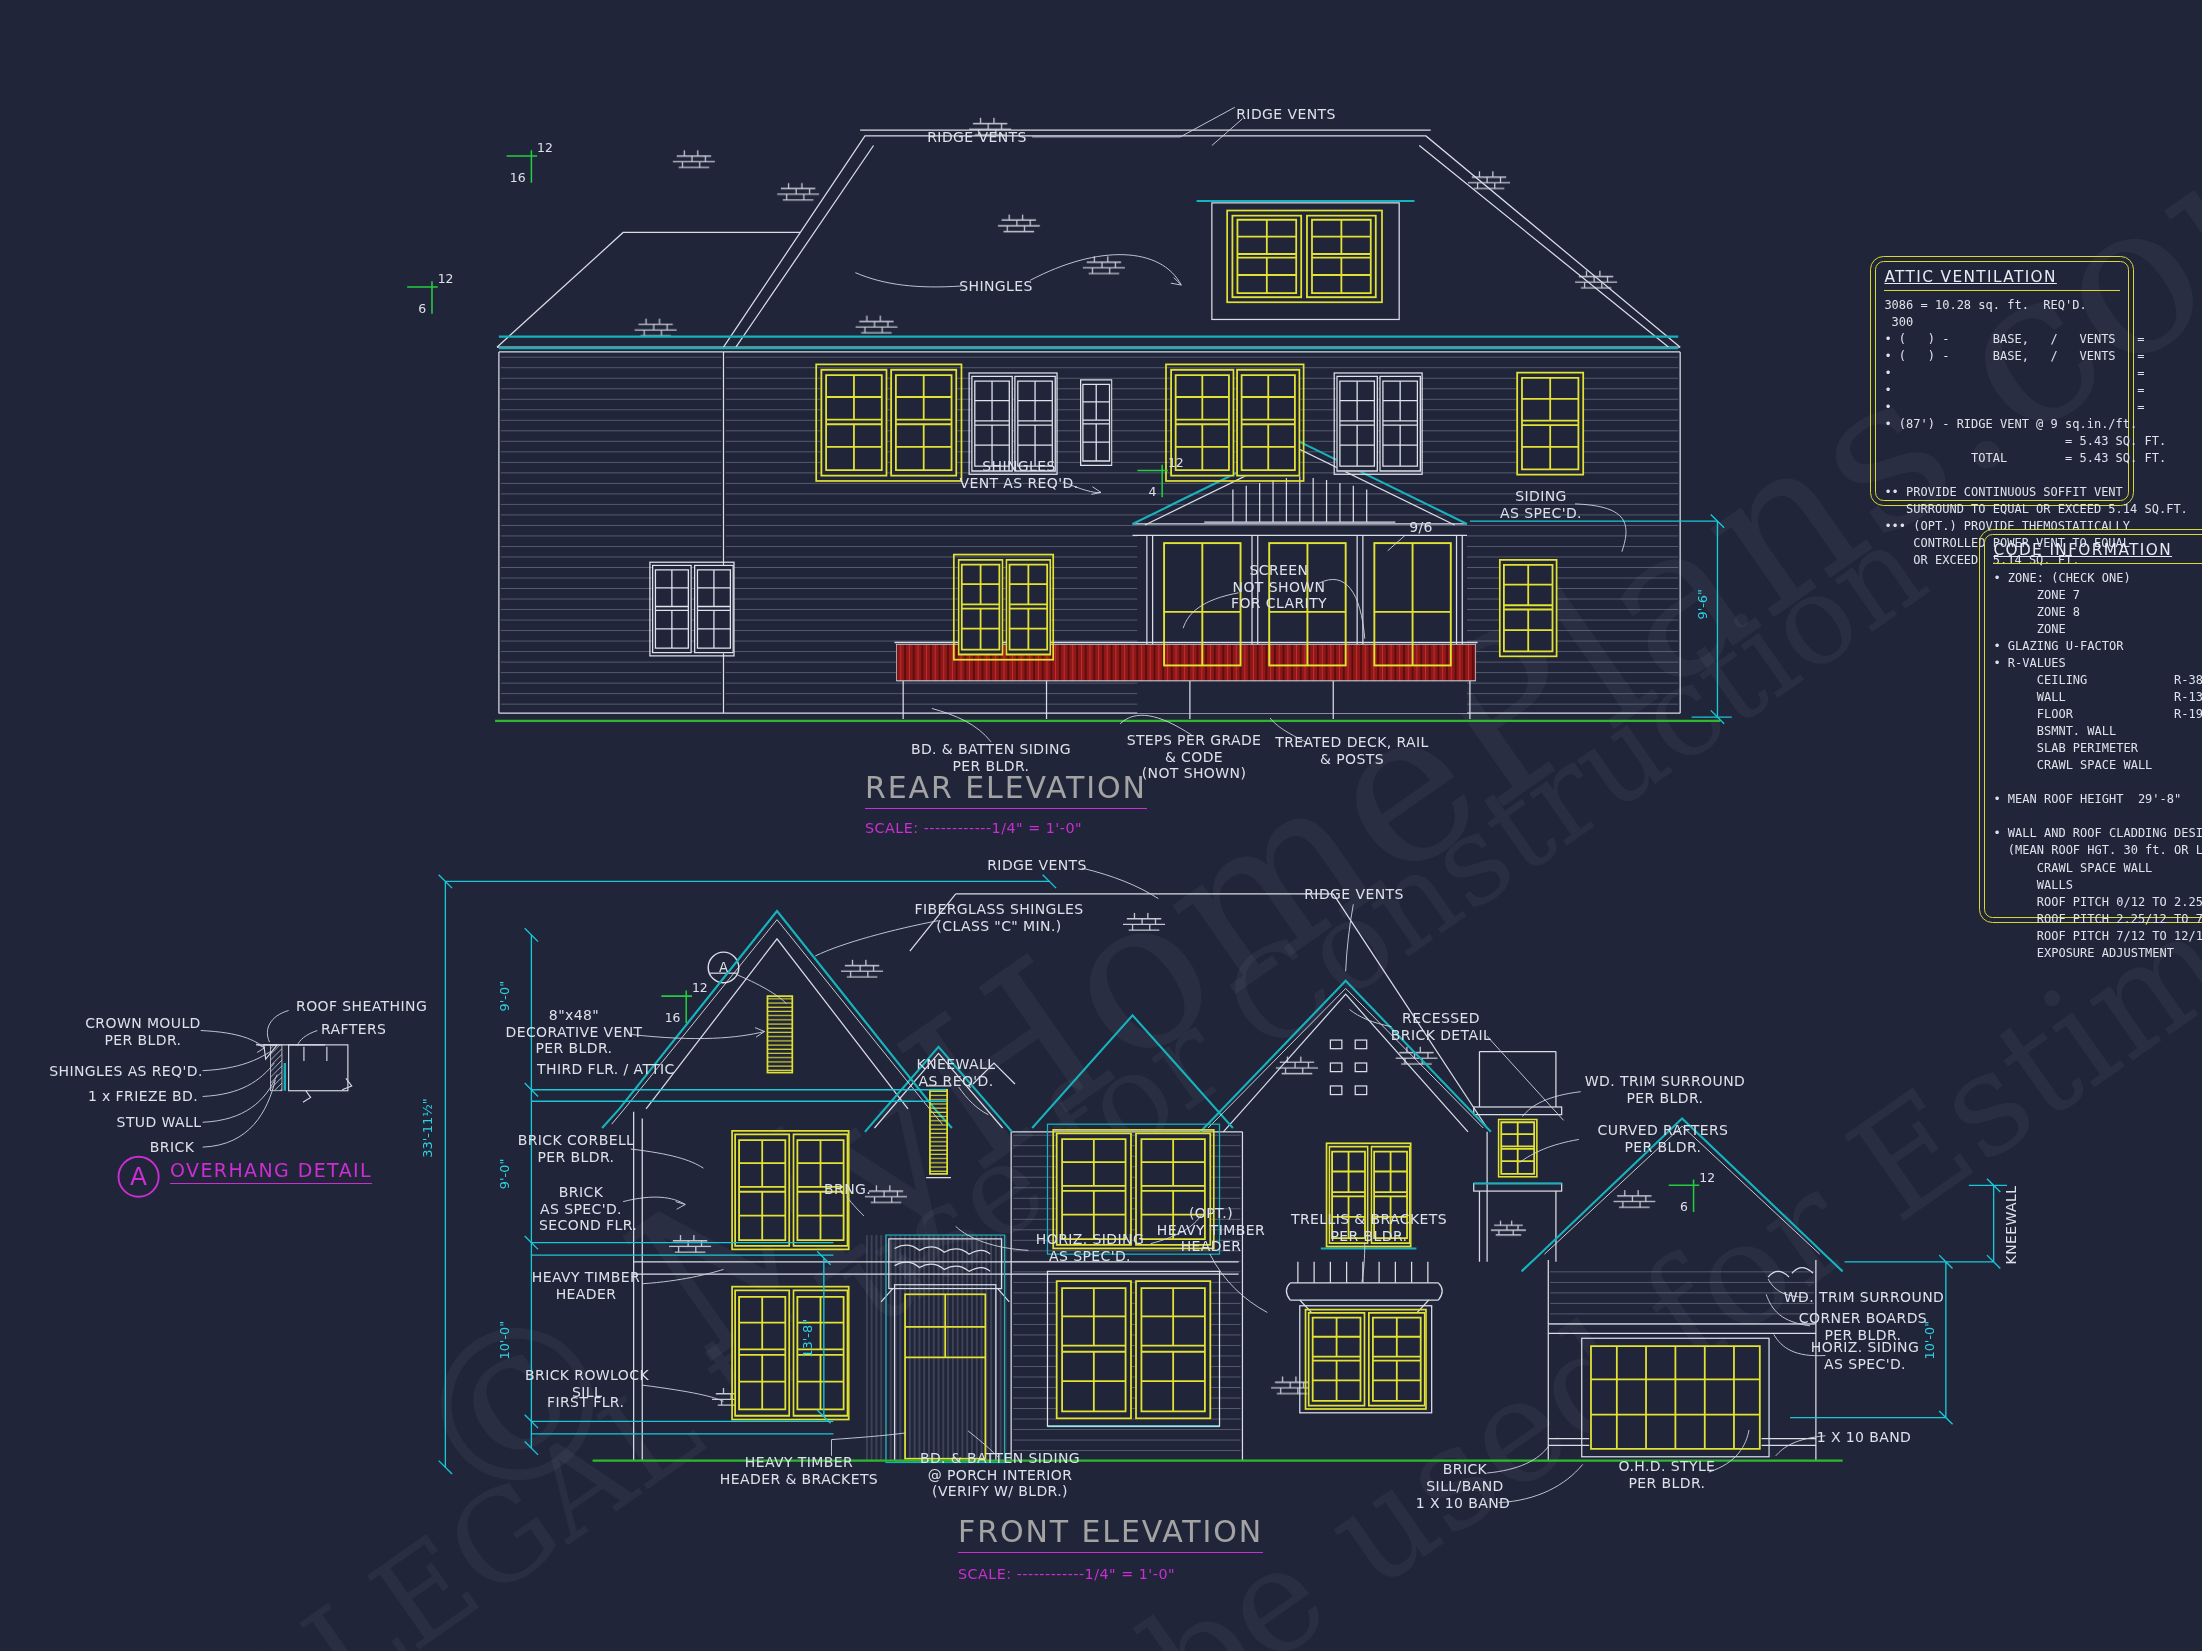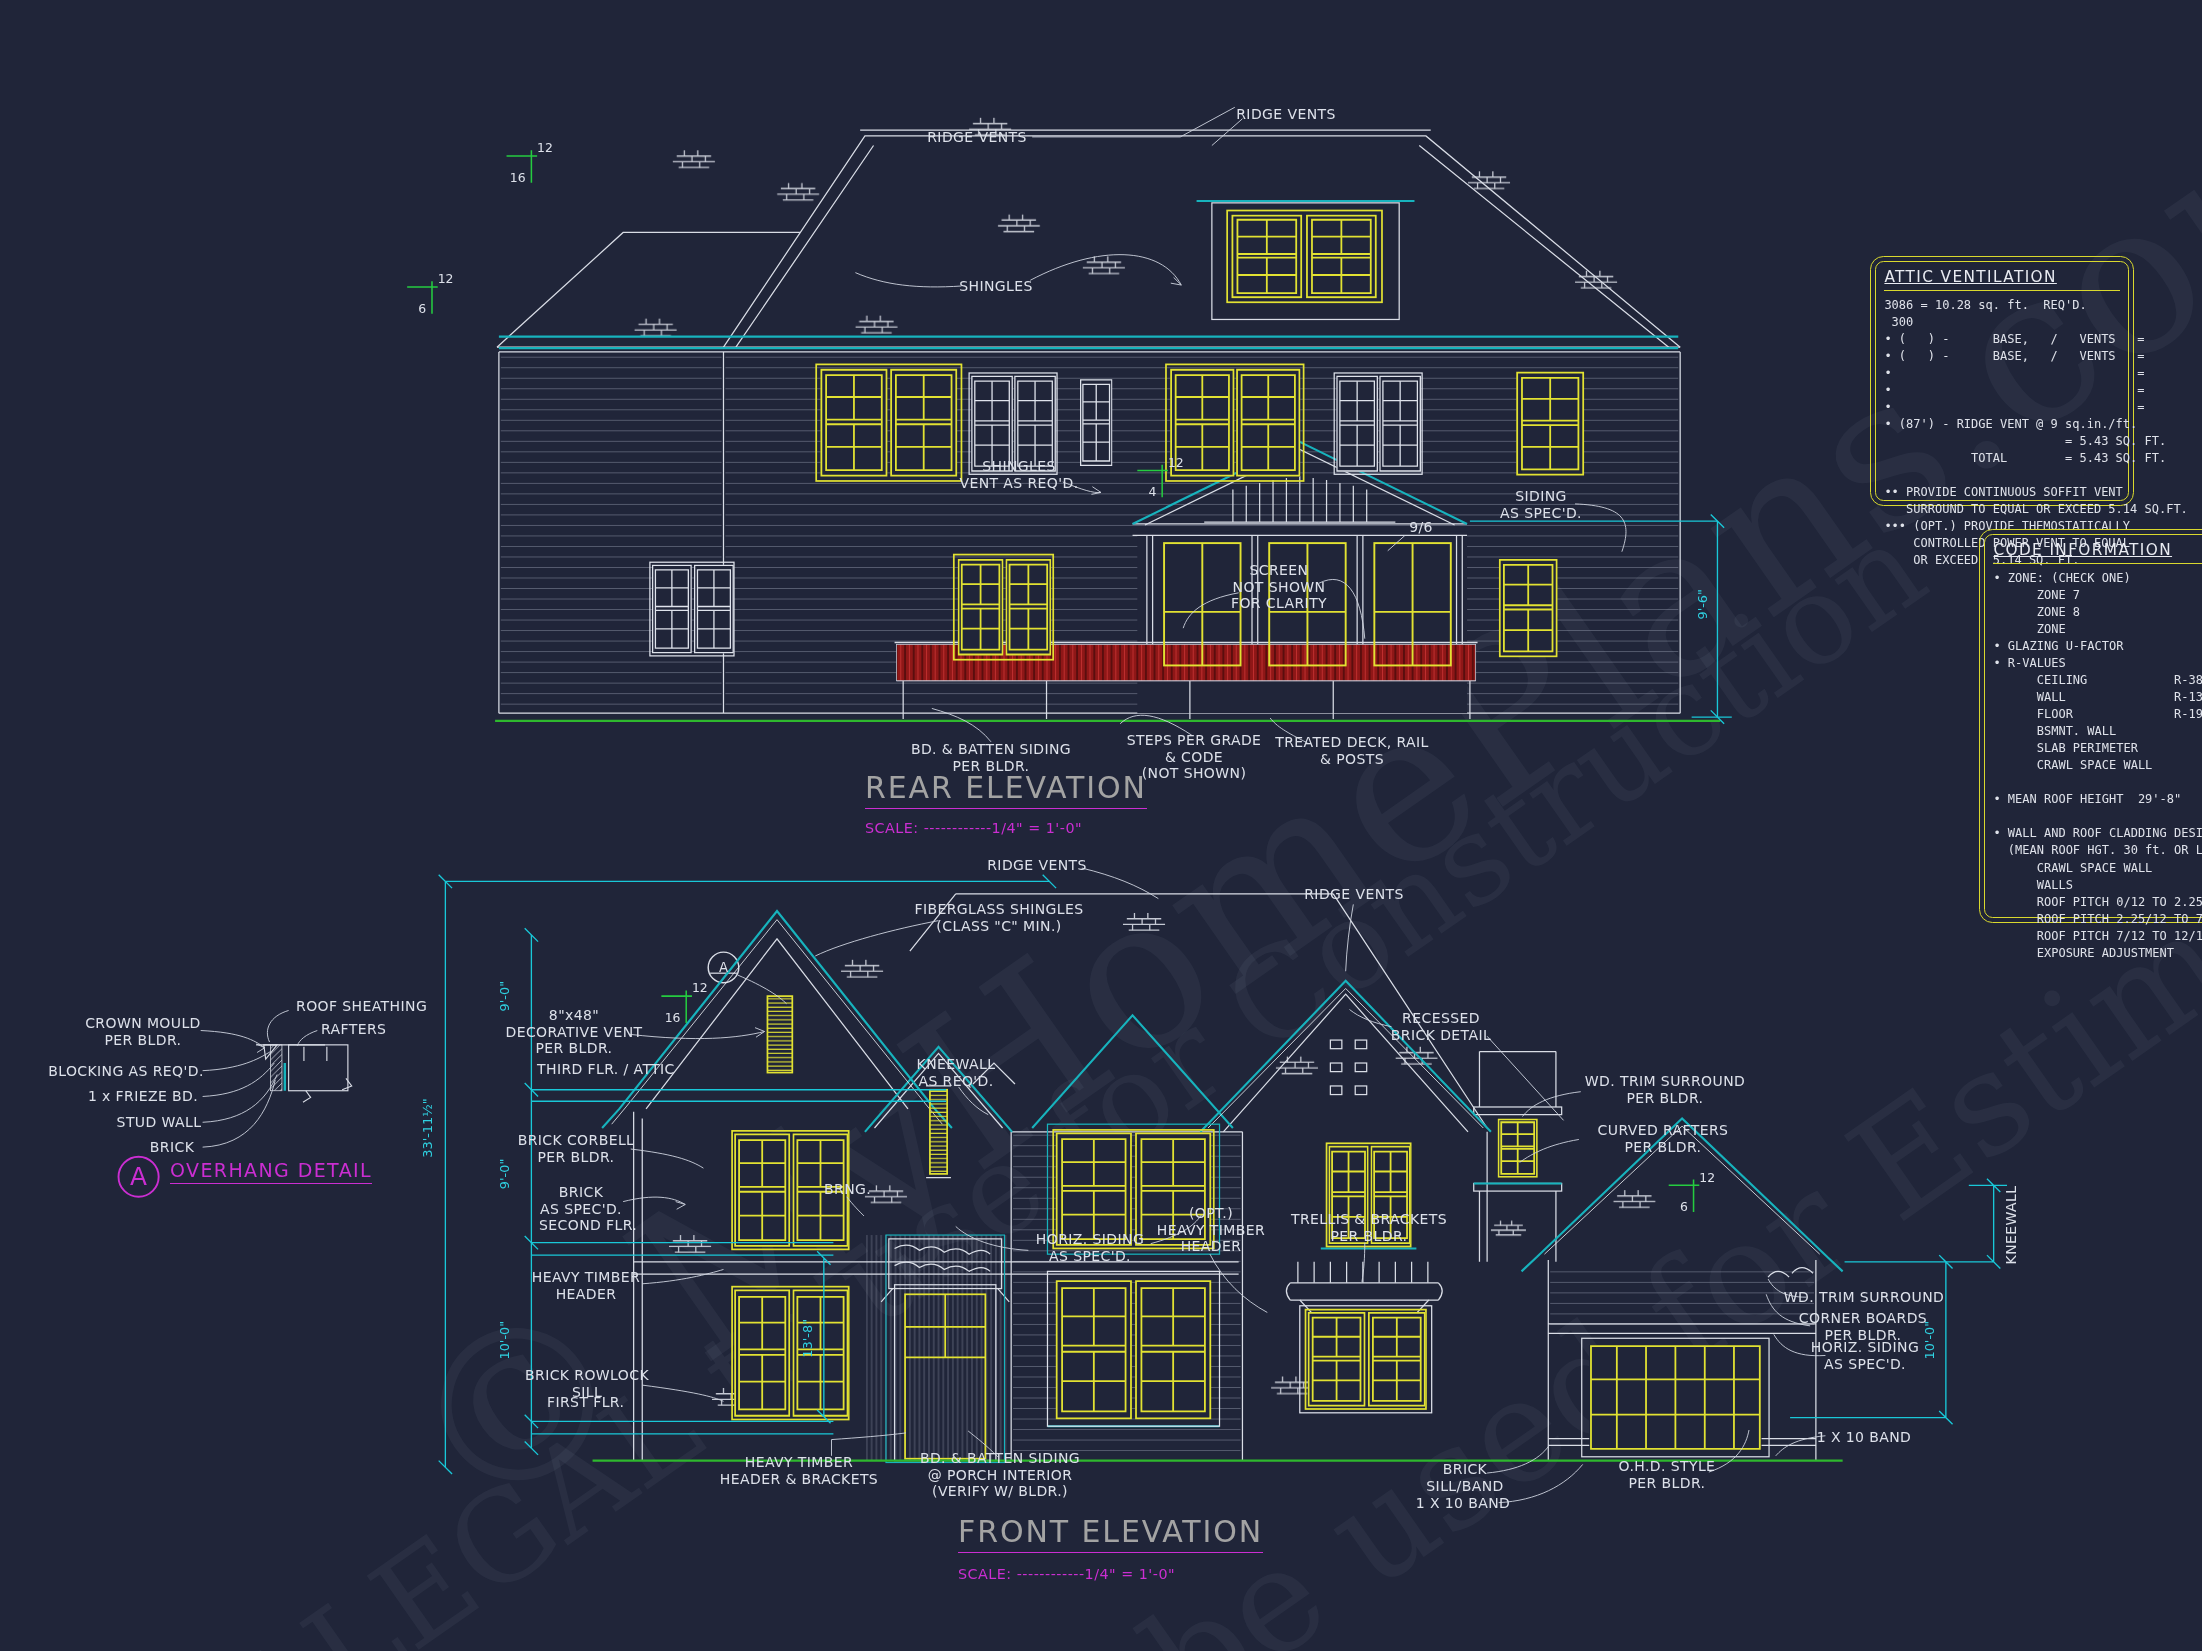--- a/index.html
+++ b/index.html
@@ -474,21 +474,21 @@
 AS SPEC'D.</div>
   <div class="lbl" style="left:1864px;top:1437px">1 X 10 BAND</div>
   <div class="lbl rot" style="left:2011px;top:1225px">KNEEWALL</div>
   <div class="etitle" style="left:958px;top:1514px">FRONT ELEVATION</div>
   <div class="escale" style="left:958px;top:1566px">SCALE: ------------1/4" = 1'-0"</div>
 
   <div class="lbl l" style="left:296px;top:1006px">ROOF SHEATHING</div>
   <div class="lbl l" style="left:321px;top:1029px">RAFTERS</div>
   <div class="lbl" style="left:143px;top:1032px">CROWN MOULD
 PER BLDR.</div>
-  <div class="lbl" style="left:126px;top:1071px">BLOCKING AS REQ'D.</div>
+  <div class="lbl" style="left:126px;top:1071px">SHINGLES AS REQ'D.</div>
   <div class="lbl" style="left:143px;top:1096px">1 x FRIEZE BD.</div>
   <div class="lbl" style="left:159px;top:1122px">STUD WALL</div>
   <div class="lbl" style="left:172px;top:1147px">BRICK</div>
   <div class="dtitle" style="left:170px;top:1159px">OVERHANG DETAIL</div>
 
   <div class="panel" style="left:1870px;top:256px;height:250px">
     <div class="panel-inner">
       <div class="panel-title">ATTIC VENTILATION</div>
       <div class="panel-lines"><div>3086 = 10.28 sq. ft.  REQ'D.</div><div> 300</div><div>• (   ) -      BASE,   /   VENTS   =</div><div>• (   ) -      BASE,   /   VENTS   =</div><div>•                                  =</div><div>•                                  =</div><div>•                                  =</div><div>• (87') - RIDGE VENT @ 9 sq.in./ft.</div><div>                         = 5.43 SQ. FT.</div><div>            TOTAL        = 5.43 SQ. FT.</div><div>&nbsp;</div><div>•• PROVIDE CONTINUOUS SOFFIT VENT</div><div>   SURROUND TO EQUAL OR EXCEED 5.14 SQ.FT.</div><div>••• (OPT.) PROVIDE THEMOSTATICALLY</div><div>    CONTROLLED POWER VENT TO EQUAL</div><div>    OR EXCEED  5.14 SQ. FT.</div></div>
     </div>

